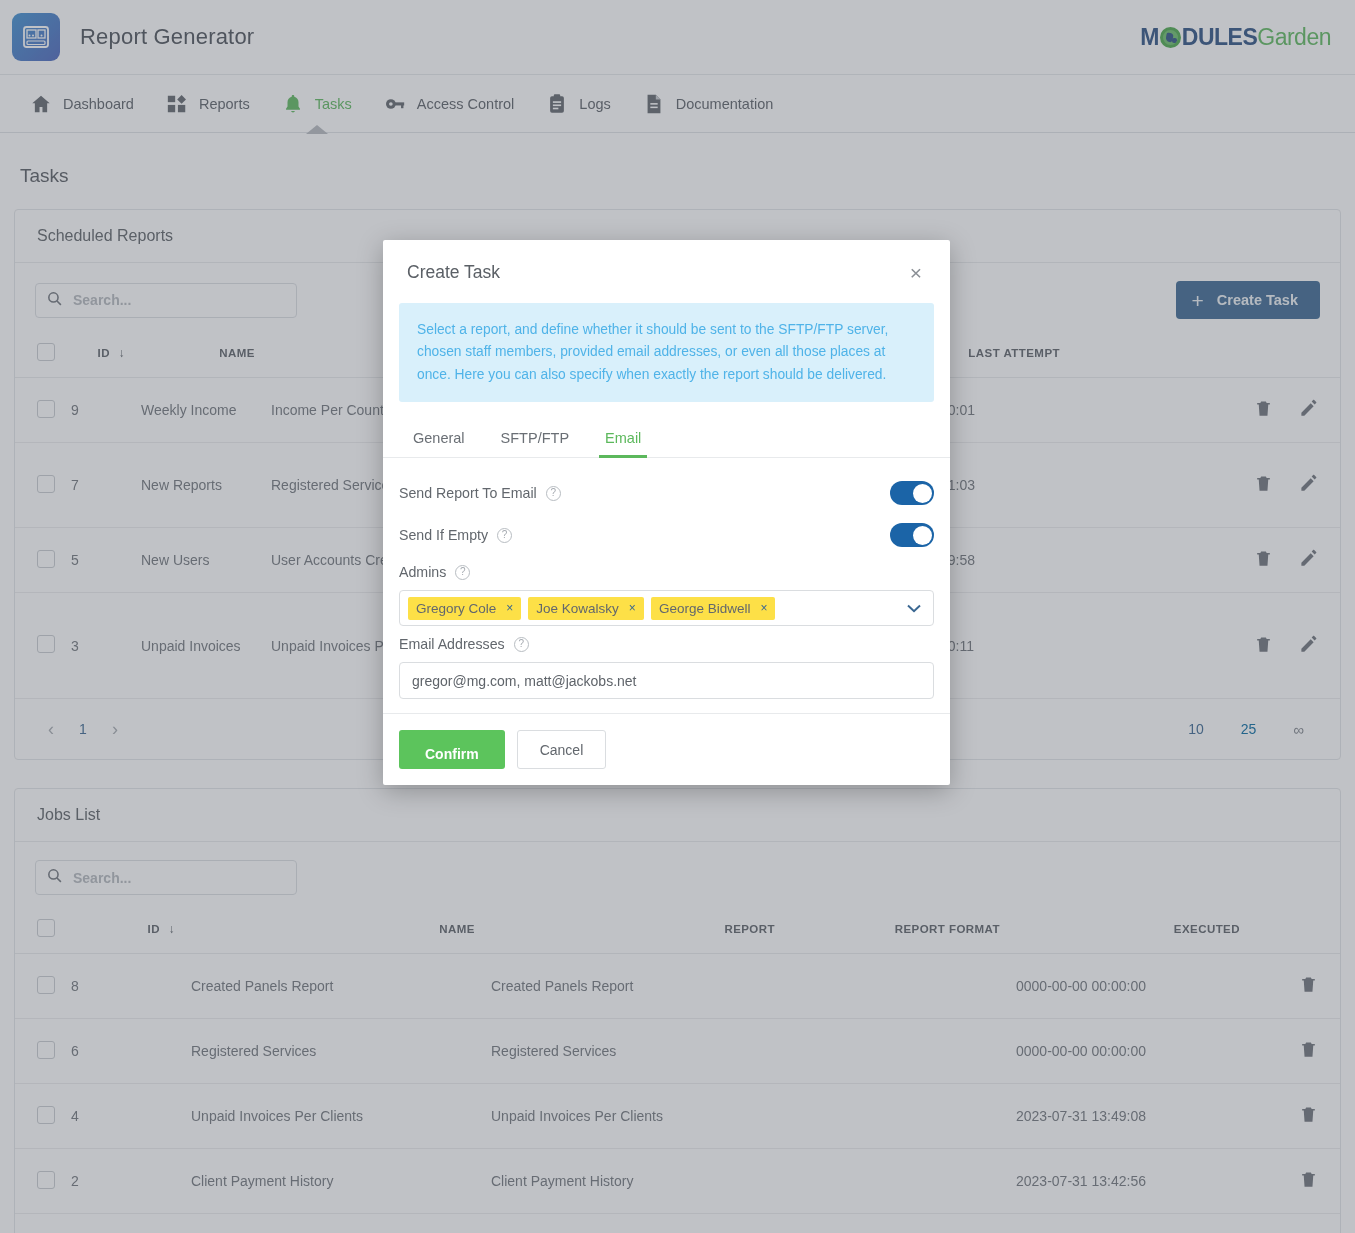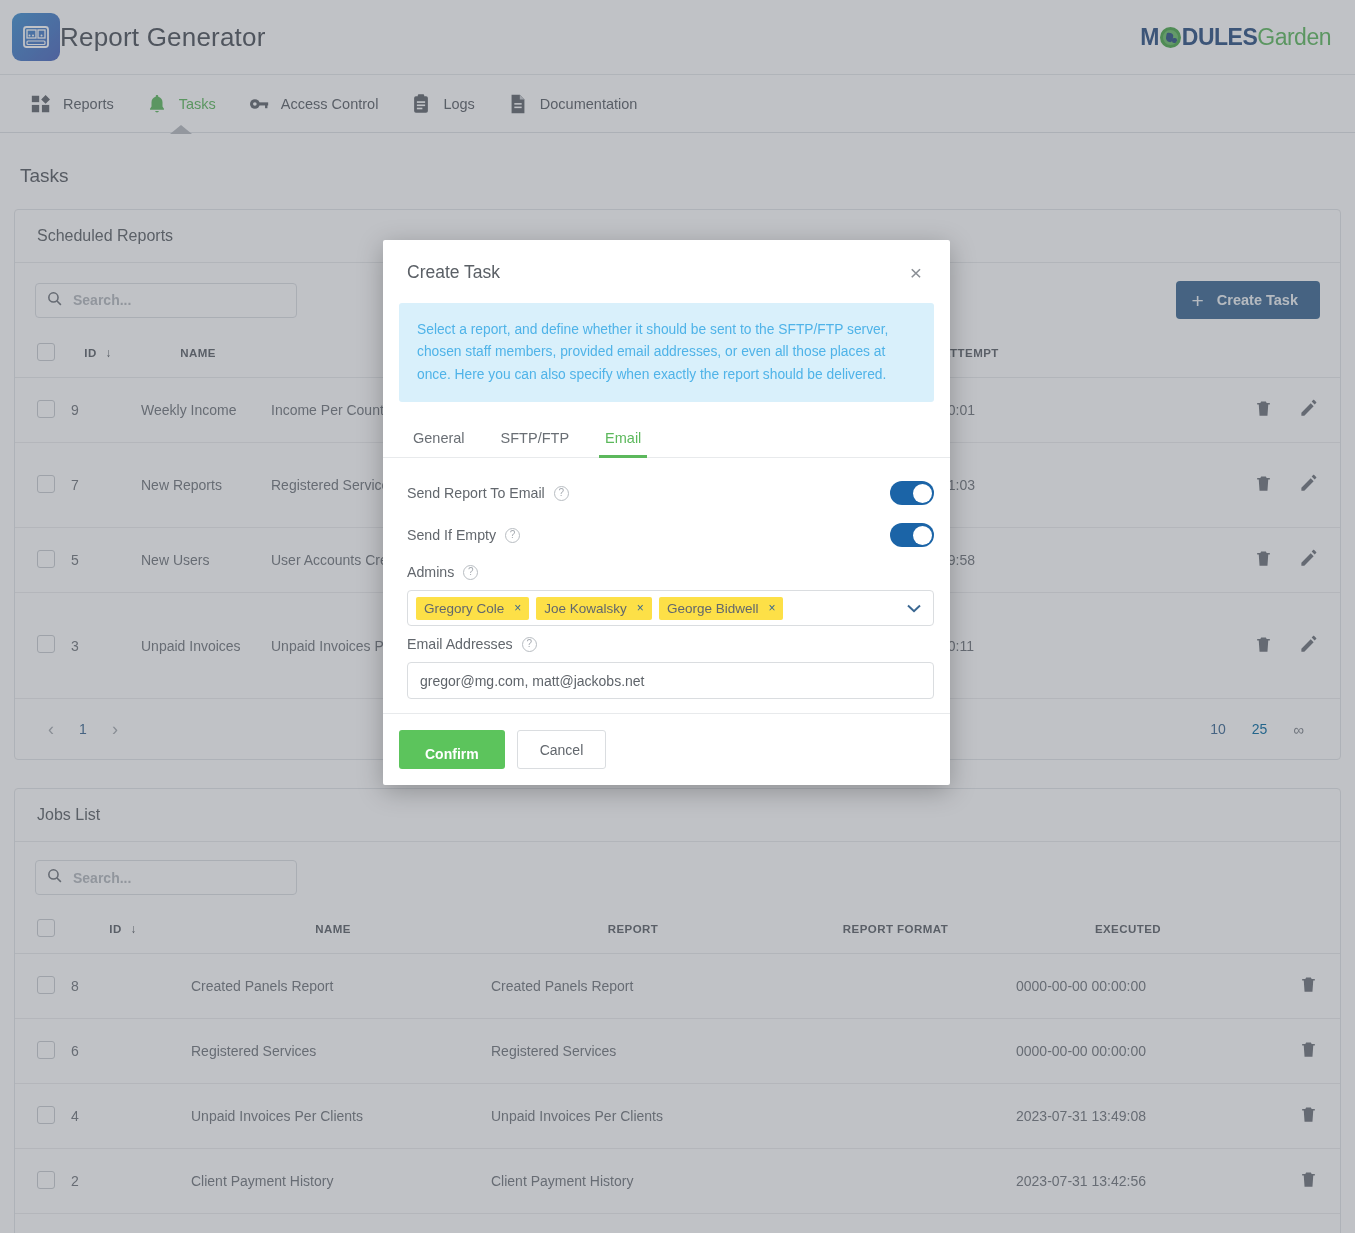--- a/index.html
+++ b/index.html
@@ -41,21 +41,22 @@
     position: relative;
   }
   .app-icon {
     width: 48px; height: 48px;
     border-radius: 9px;
     background: linear-gradient(135deg,#3d8fd0 0%, #4a64bb 100%);
     display: flex; align-items: center; justify-content: center;
     flex: none;
   }
   .app-title {
-    font-size: 26px;
+    margin-left: 20px;
+    font-size: 22px;
     color: #4a4f57;
     letter-spacing: .2px;
   }
   .brand-logo {
     margin-left: auto;
     display: flex;
     align-items: center;
     font-size: 23px;
     font-weight: bold;
     letter-spacing: -.5px;
@@ -191,21 +192,21 @@
     display: flex;
     align-items: center;
     gap: 13px;
     cursor: pointer;
     font-family: "Liberation Sans", sans-serif;
   }
   .plus-glyph { font-size: 21px; font-weight: normal; line-height: 1; }
 
   table.grid { width: 100%; border-collapse: collapse; }
   table.grid thead th {
-    text-align: center;
+    text-align: right;
     font-size: 11.5px;
     letter-spacing: .45px;
     color: #5b6067;
     font-weight: bold;
     padding: 10px 8px 14px 8px;
     border-bottom: 1px solid #e8eaec;
   }
   table.grid tbody td {
     font-size: 14px;
     color: #70757b;
@@ -245,21 +246,21 @@
     font-size: 18px;
     cursor: pointer;
   }
   .pg-num {
     min-width: 28px; height: 28px;
     display: flex; align-items: center; justify-content: center;
     color: #3a6791;
     font-size: 14px;
     cursor: pointer;
   }
-  .pg-right { margin-left: auto; display: flex; align-items: center; gap: 26px; padding-right: 14px;}
+  .pg-right { margin-left: auto; display: flex; align-items: center; gap: 37px; padding-right: 14px;}
   .pg-size { font-size: 14px; color: #0369a1; cursor: pointer; }
   .pg-size.sel { color: #3a6791; }
   .pg-inf { font-size: 15px; color: #7e838a; cursor: pointer; }
 
   
   .modal {
     position: absolute;
     left: 383px;
     top: 240px;
     width: 567px;
@@ -305,21 +306,21 @@
     position: relative;
   }
   .tab.active { color: #5cb85c; }
   .tab.active::after {
     content: "";
     position: absolute;
     left: 8px; right: 8px; bottom: -1px;
     height: 3px;
     background: #5cb85c;
   }
-  .modal-body { padding: 14px 16px 12px 24px; }
+  .modal-body { padding: 14px 16px 12px 16px; }
   .field-row {
     display: flex;
     align-items: center;
     padding: 9px 0;
   }
   .field-label {
     font-size: 14.2px;
     color: #62676d;
     display: flex;
     align-items: center;
@@ -447,20 +448,28 @@
       <div class="brand-logo">
         <span class="brand-m">M</span>
         <span class="brand-globe"></span>
         <span class="brand-m">DULES</span>
         <span class="brand-garden">Garden</span>
       </div>
     </div>
 
     <div class="navbar">
 
+      <div class="nav-item">
+        <span class="nav-icon">
+          <svg width="22" height="22" viewBox="0 0 24 24" fill="#5f646b">
+              <path d="M12 3 2.5 11.2h2.8V21h5.1v-5.6h3.2V21h5.1v-9.8h2.8z"></path>
+            </svg>
+        </span>
+        <span class="nav-label">Dashboard</span>
+      </div>
 
       <div class="nav-item">
         <span class="nav-icon">
           <svg width="22" height="22" viewBox="0 0 24 24" fill="#5f646b">
             <rect x="2" y="3" width="8" height="7"></rect>
             <path d="M17 2.2 21.8 7 17 11.8 12.2 7z"></path>
             <rect x="2" y="13" width="8" height="8"></rect>
             <rect x="13" y="13" width="8" height="8"></rect>
           </svg>
         </span>

